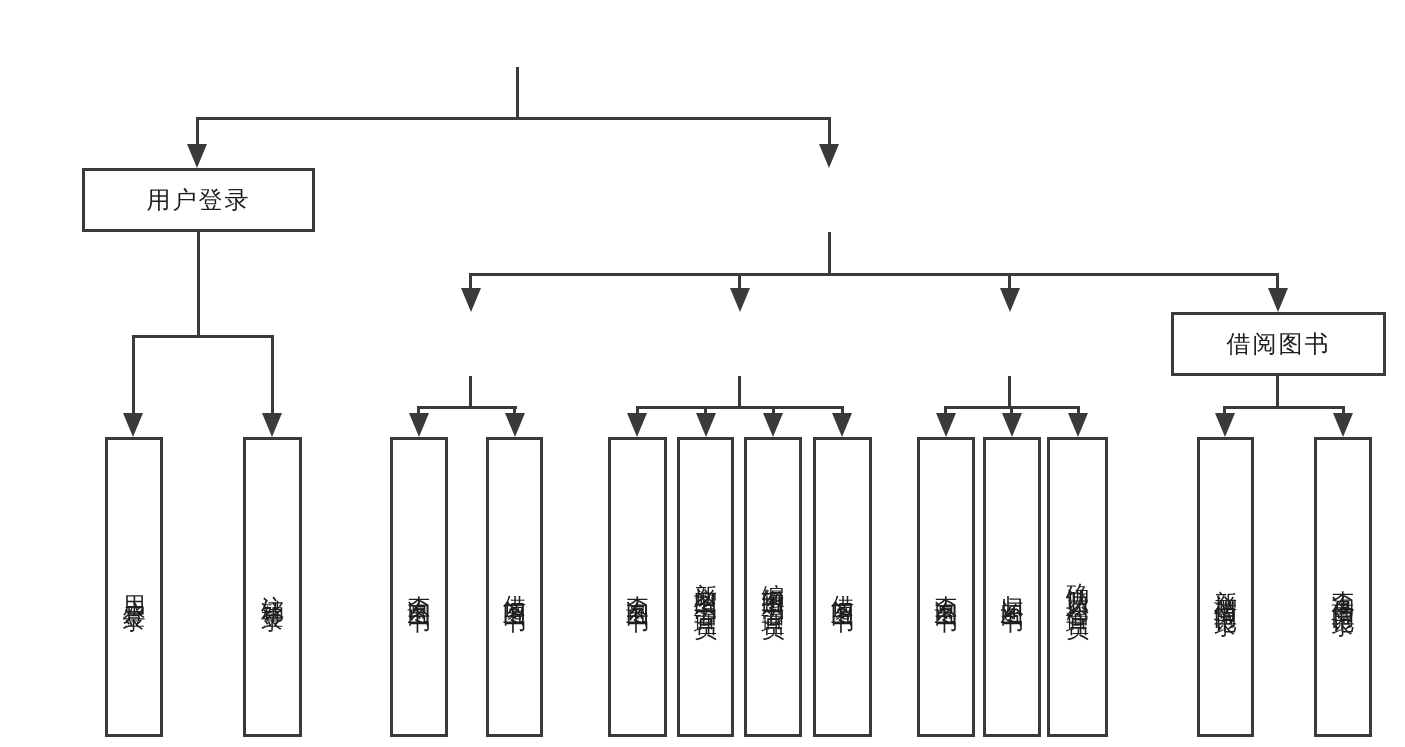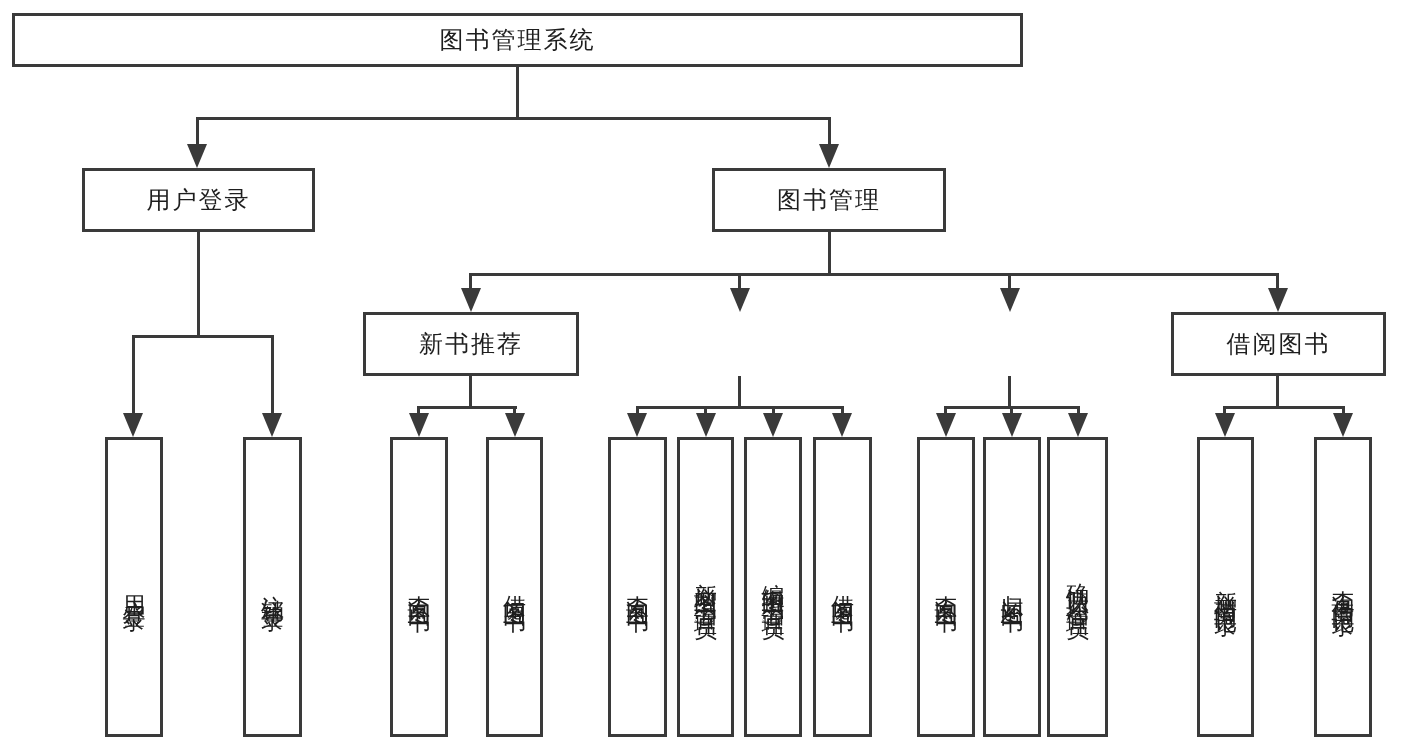--- a/index.html
+++ b/index.html
@@ -56,59 +56,50 @@
     letter-spacing:1px;
     z-index:20;
     white-space:nowrap;
   }
 </style>
 </head>
 <body>
 
 <div id="canvas">
 
-  <div class="hbox" style="left:12px;top:13px;width:1011px;height:54px">
-    <span>图书管理系统</span>
-  </div>
 
   <div class="vline" style="left:516px;top:67px;height:51px"></div>
   <div class="hline" style="left:196px;top:117px;width:635px"></div>
   <div class="vline" style="left:196px;top:117px;height:30px"></div>
   <div class="arrow" style="left:187px;top:144px"></div>
   <div class="vline" style="left:828px;top:117px;height:30px"></div>
   <div class="arrow" style="left:819px;top:144px"></div>
 
   <div class="hbox" style="left:82px;top:168px;width:233px;height:64px">
     <span>用户登录</span>
-  </div>
-  <div class="hbox" style="left:712px;top:168px;width:234px;height:64px">
-    <span>图书管理</span>
   </div>
 
   <div class="vline" style="left:197px;top:232px;height:105px"></div>
   <div class="hline" style="left:132px;top:335px;width:142px"></div>
   <div class="vline" style="left:132px;top:335px;height:80px"></div>
   <div class="arrow" style="left:123px;top:413px"></div>
   <div class="vline" style="left:271px;top:335px;height:80px"></div>
   <div class="arrow" style="left:262px;top:413px"></div>
 
   <div class="vline" style="left:828px;top:232px;height:44px"></div>
   <div class="hline" style="left:469px;top:273px;width:810px"></div>
   <div class="vline" style="left:469px;top:273px;height:18px"></div>
   <div class="arrow" style="left:461px;top:288px"></div>
   <div class="vline" style="left:738px;top:273px;height:18px"></div>
   <div class="arrow" style="left:730px;top:288px"></div>
   <div class="vline" style="left:1008px;top:273px;height:18px"></div>
   <div class="arrow" style="left:1000px;top:288px"></div>
   <div class="vline" style="left:1276px;top:273px;height:18px"></div>
   <div class="arrow" style="left:1268px;top:288px"></div>
 
-  <div class="hbox" style="left:363px;top:312px;width:216px;height:64px">
-    <span>新书推荐</span>
-  </div>
   <div class="hbox" style="left:1171px;top:312px;width:215px;height:64px">
     <span>借阅图书</span>
   </div>
 
   <div class="vline" style="left:469px;top:376px;height:32px"></div>
   <div class="hline" style="left:417px;top:406px;width:100px"></div>
   <div class="vline" style="left:417px;top:406px;height:10px"></div>
   <div class="arrow" style="left:409px;top:413px"></div>
   <div class="vline" style="left:513px;top:406px;height:10px"></div>
   <div class="arrow" style="left:505px;top:413px"></div>

